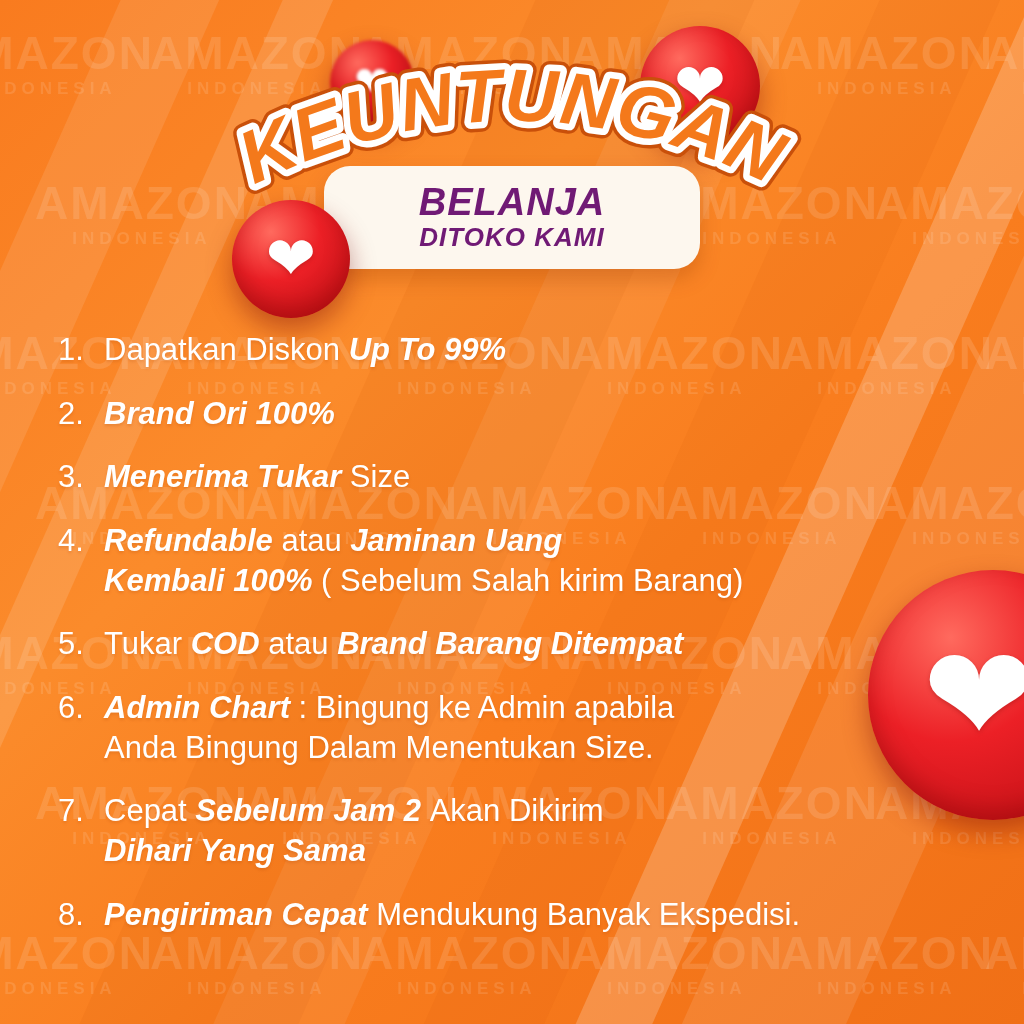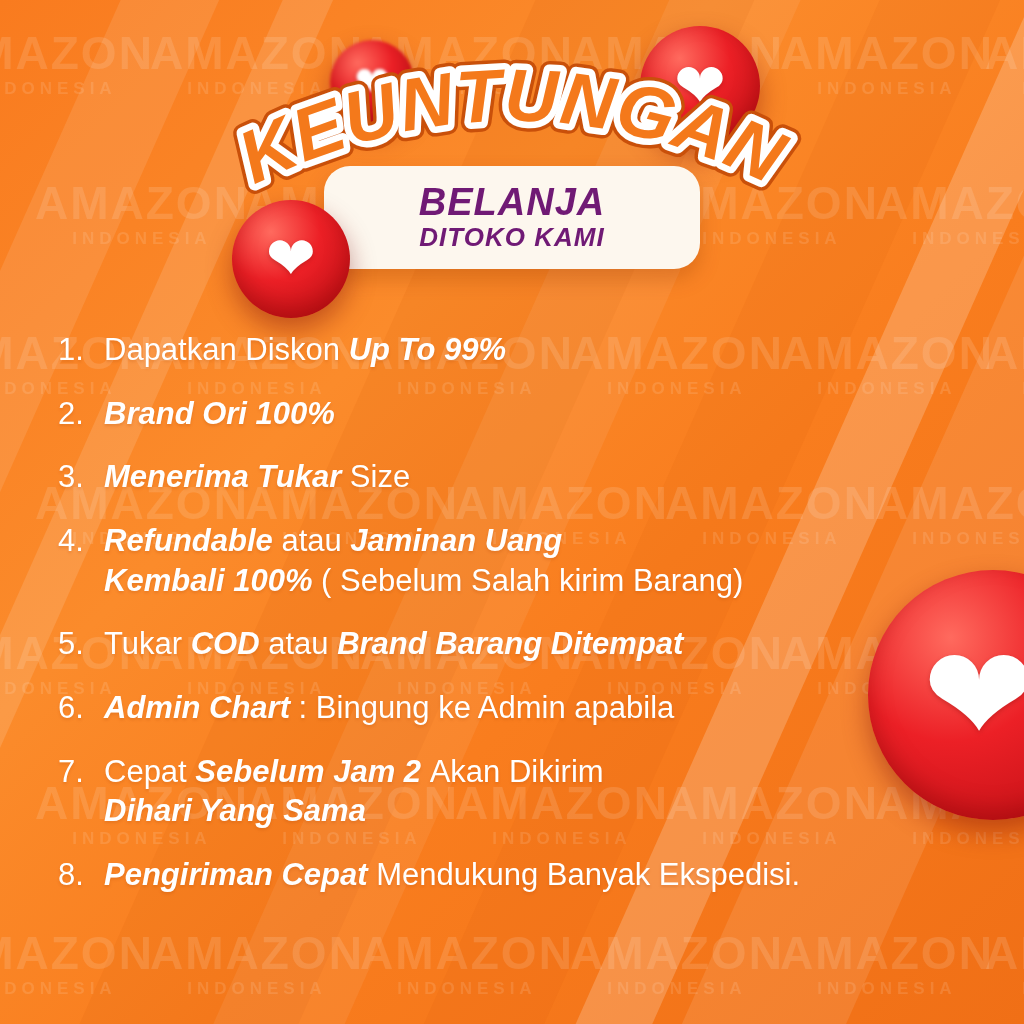--- a/index.html
+++ b/index.html
@@ -373,21 +373,21 @@
       <div class="item">
         <span class="num">4.</span>
         <span class="txt"><b>Refundable </b><span>atau </span><b>Jaminan Uang</b><br><b>Kembali 100%</b><span> ( Sebelum Salah kirim Barang)</span></span>
       </div>
       <div class="item">
         <span class="num">5.</span>
         <span class="txt"><span>Tukar </span><b>COD </b><span>atau </span><b>Brand Barang Ditempat</b></span>
       </div>
       <div class="item">
         <span class="num">6.</span>
-        <span class="txt"><b>Admin Chart</b><span> : Bingung ke Admin apabila</span><br></span>
+        <span class="txt"><b>Admin Chart</b><span> : Bingung ke Admin apabila</span><br><span>Anda Bingung Dalam Menentukan Size.</span></span>
       </div>
       <div class="item">
         <span class="num">7.</span>
         <span class="txt"><span>Cepat </span><b>Sebelum Jam 2 </b><span>Akan Dikirim</span><br><b>Dihari Yang Sama</b></span>
       </div>
       <div class="item">
         <span class="num">8.</span>
         <span class="txt"><b>Pengiriman Cepat </b><span>Mendukung Banyak Ekspedisi.</span></span>
       </div>
     </div>

